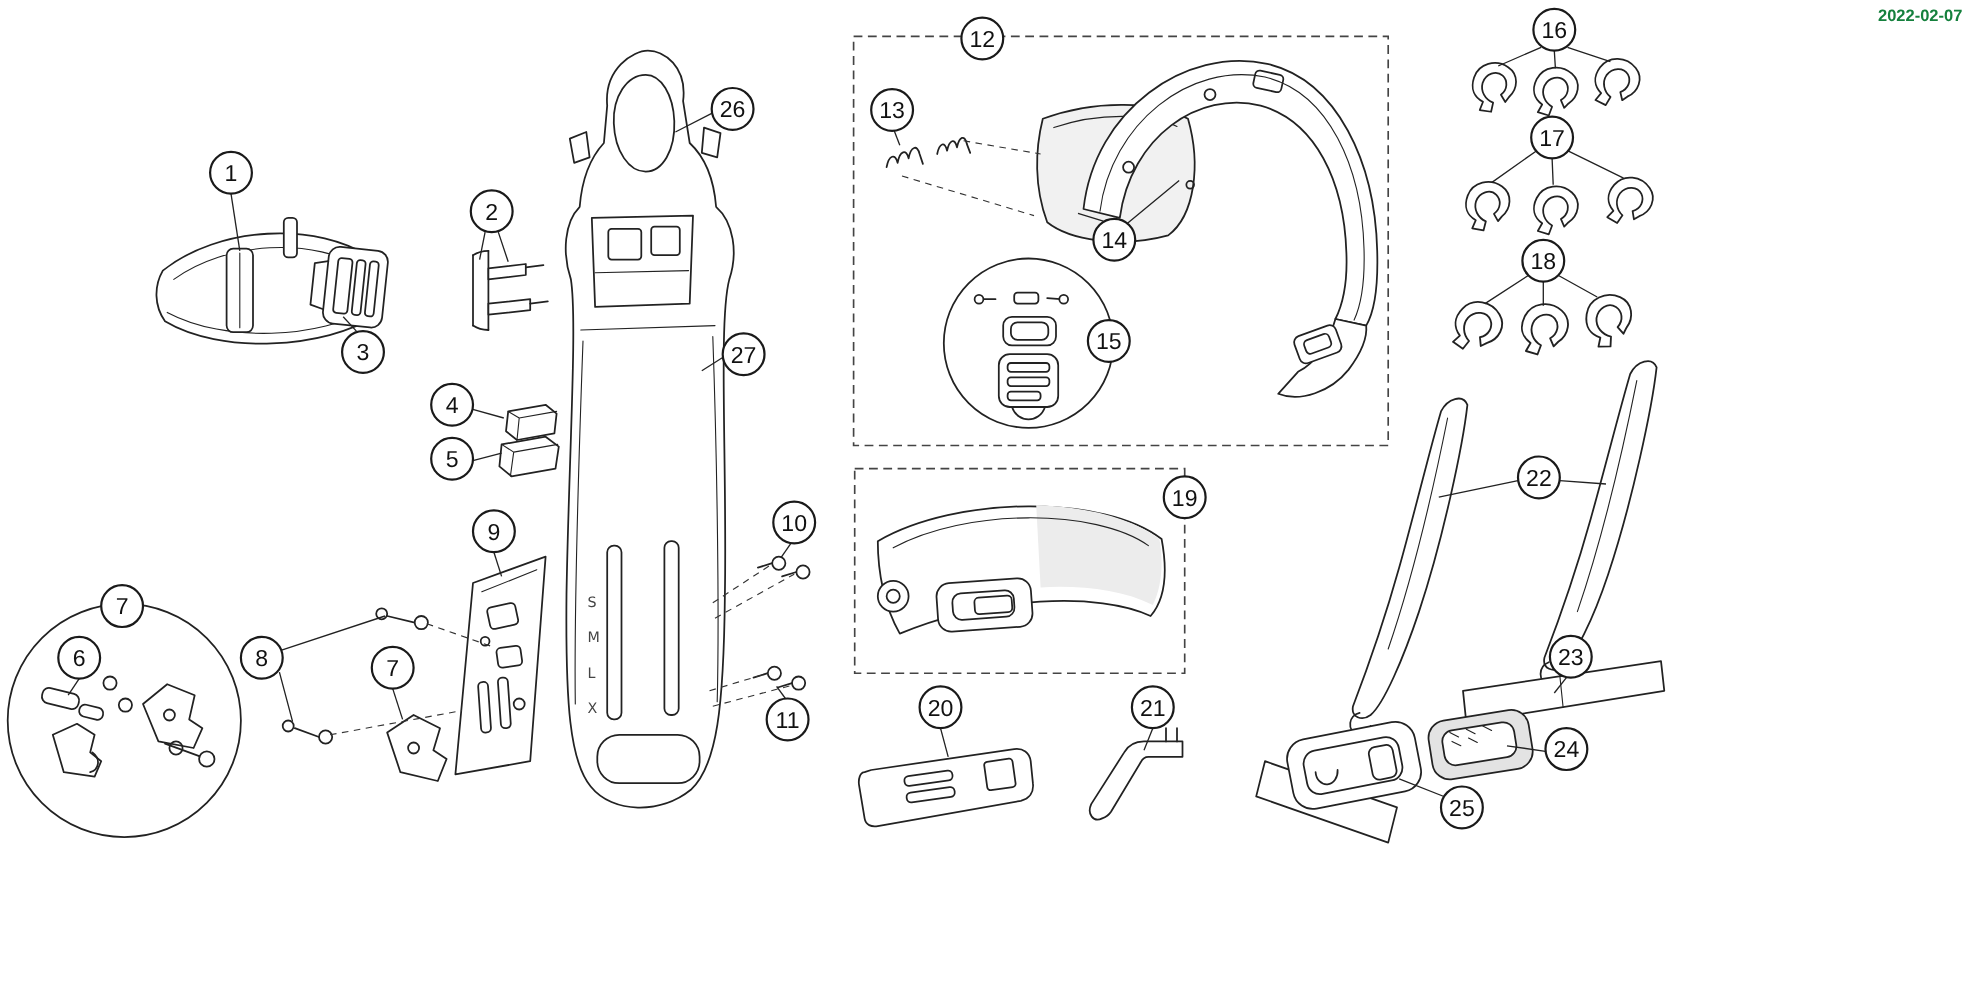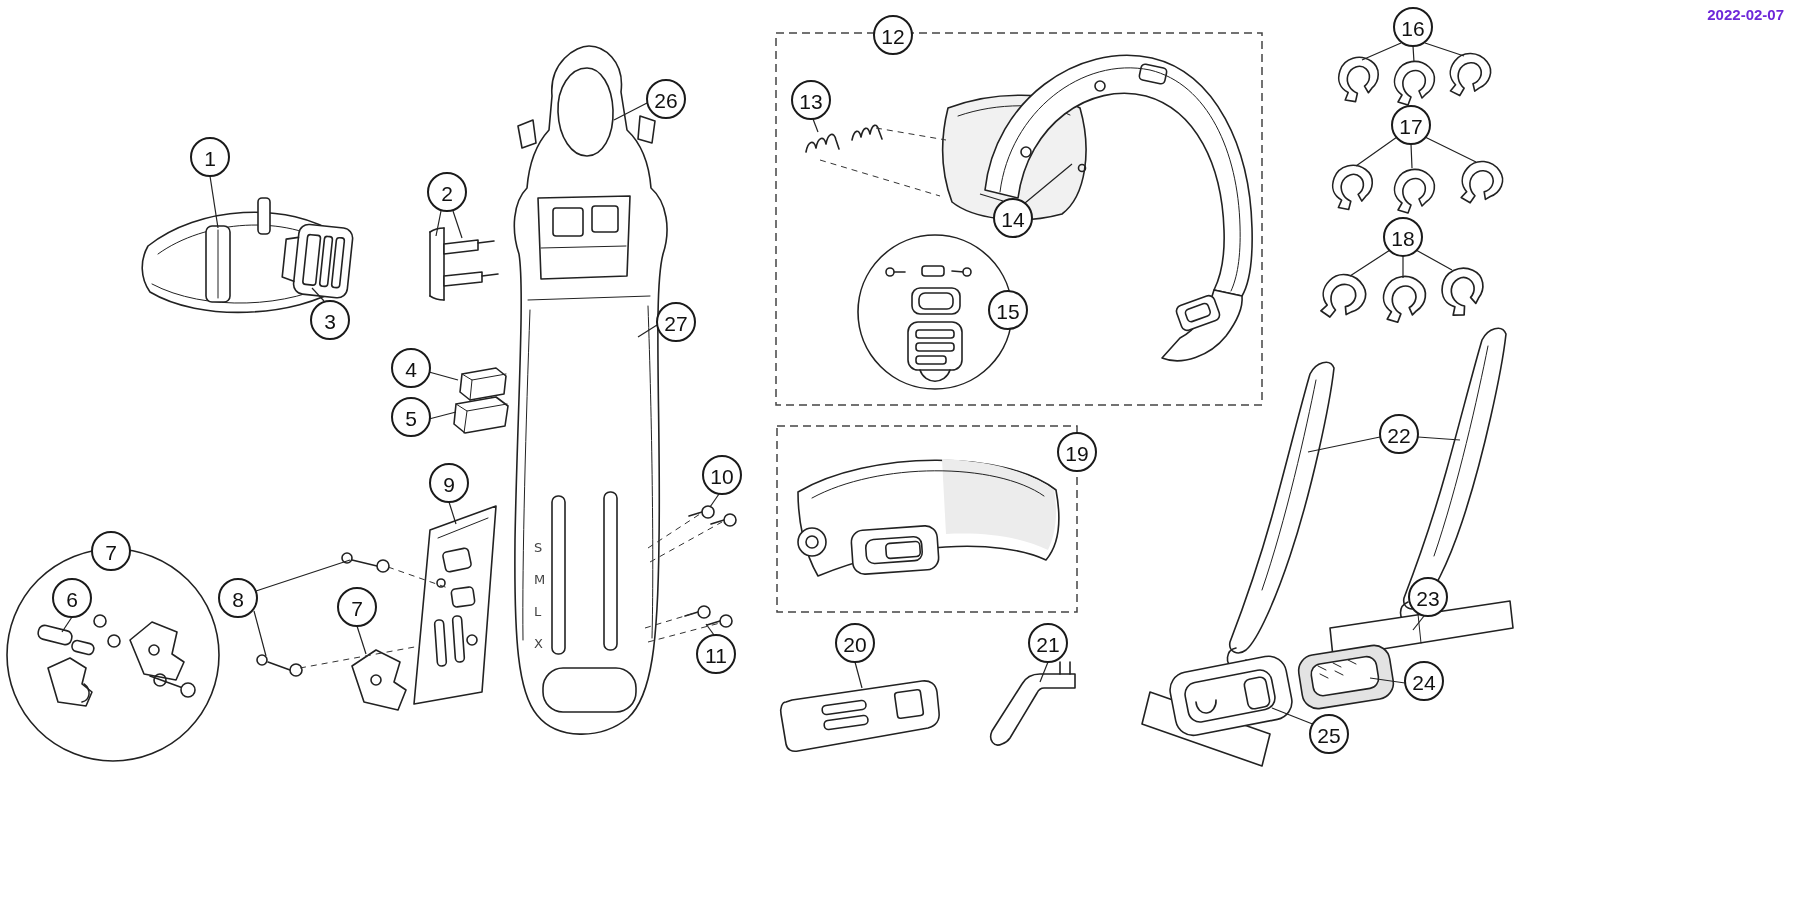--- a/index.html
+++ b/index.html
@@ -2,21 +2,21 @@
 <html><head>
 <meta charset="utf-8">
 <style>
   html,body { margin:0; padding:0; background:#fff; }
   .page {
     position:relative; width:1800px; height:909px; background:#ffffff;
     overflow:hidden; font-family:"Liberation Sans", sans-serif;
   }
   .rev-date {
     position:absolute; top:6px; right:16px;
-    font: 700 15px "Liberation Sans", sans-serif; color:#6d28d9;
+    font: 700 15px "Liberation Sans", sans-serif; color:#15803d;
   }
   svg.drawing { position:absolute; left:0; top:0; }
   .art { stroke:#222; stroke-width:1.6; fill:#fff; stroke-linejoin:round; stroke-linecap:round; }
   .thin { stroke-width:1; fill:none; }
   .nofill { fill:none; }
   .shade { fill:#ececec; stroke:none; }
   .dashed-box { fill:none; stroke:#444; stroke-width:1.5; stroke-dasharray:8 5; }
   .leader { stroke:#222; stroke-width:1.2; fill:none; }
   .dashline { stroke:#333; stroke-width:1; stroke-dasharray:6 5; fill:none; }
   .callout-circle { fill:#fff; stroke:#1a1a1a; stroke-width:2; }

